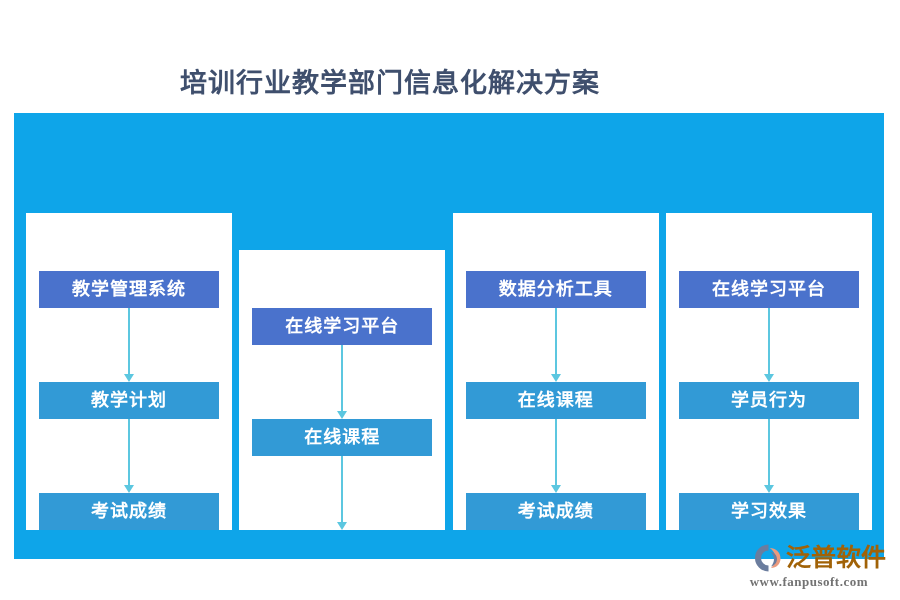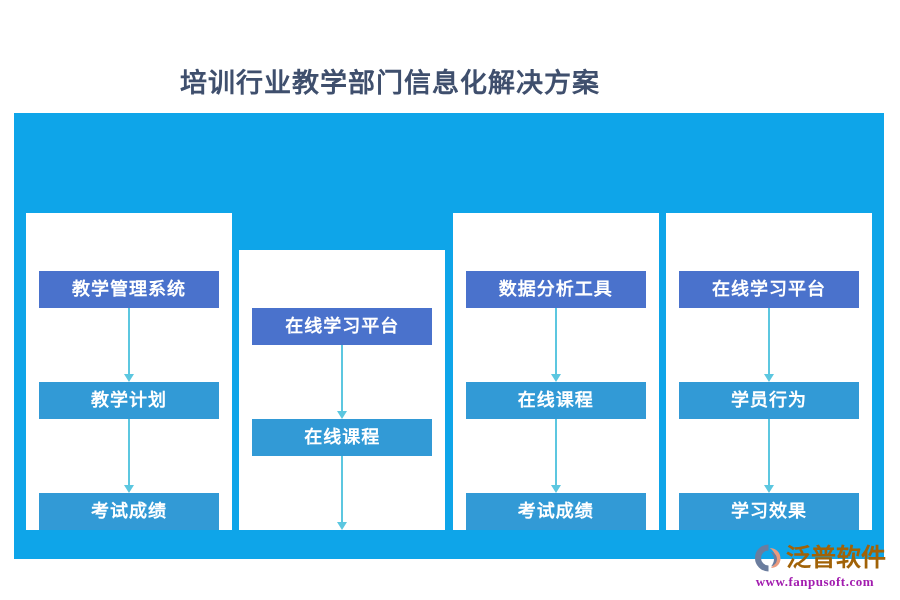--- a/index.html
+++ b/index.html
@@ -135,25 +135,25 @@
     font-weight: bold;
     color: #a16207;
     letter-spacing: 0px;
     line-height: 28px;
     white-space: nowrap;
   }
   .brand-url {
     font-family: "Liberation Serif", "DejaVu Serif", serif;
     font-size: 13px;
     font-weight: bold;
-    color: #a21caf;
+    color: #737373;
     letter-spacing: 0.5px;
     line-height: 15px;
     margin-top: 1px;
-    margin-right: 12px;
+    margin-right: 18px;
     white-space: nowrap;
   }
 </style>
 </head>
 <body>
 
 <div class="page-title">培训行业教学部门信息化解决方案</div>
 
 <div class="diagram-panel" id="diagram-panel">
     <div class="column-card">

